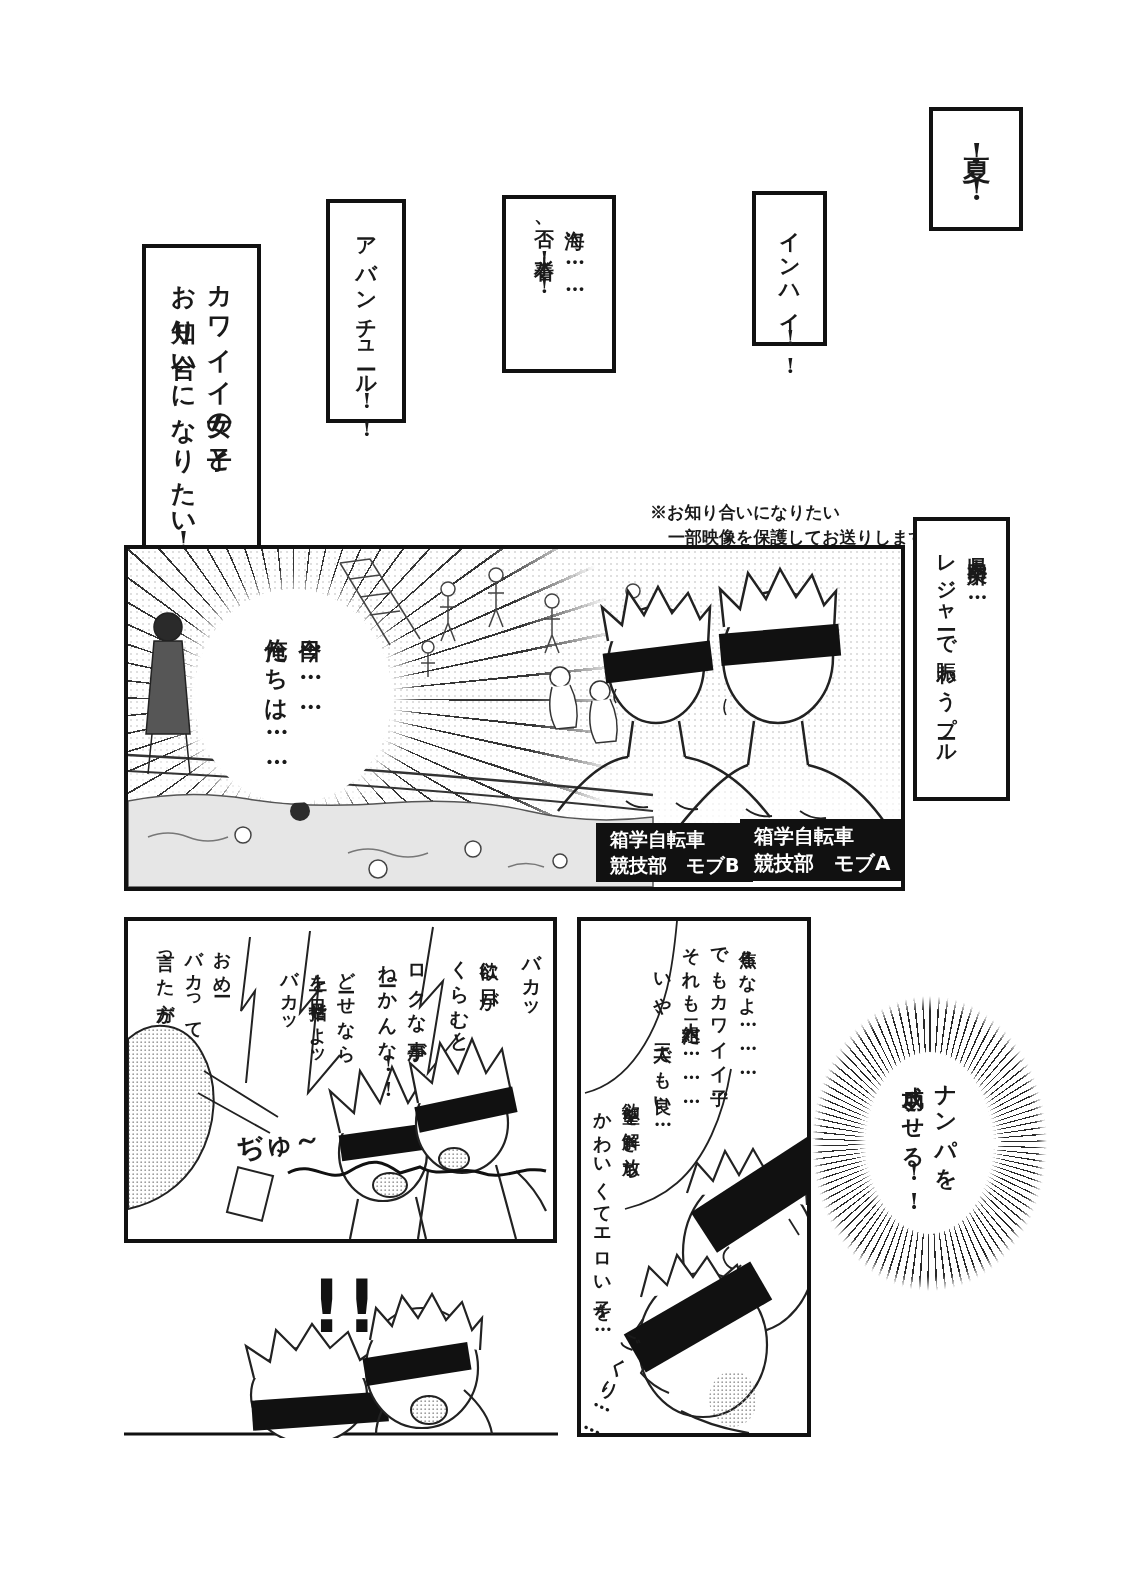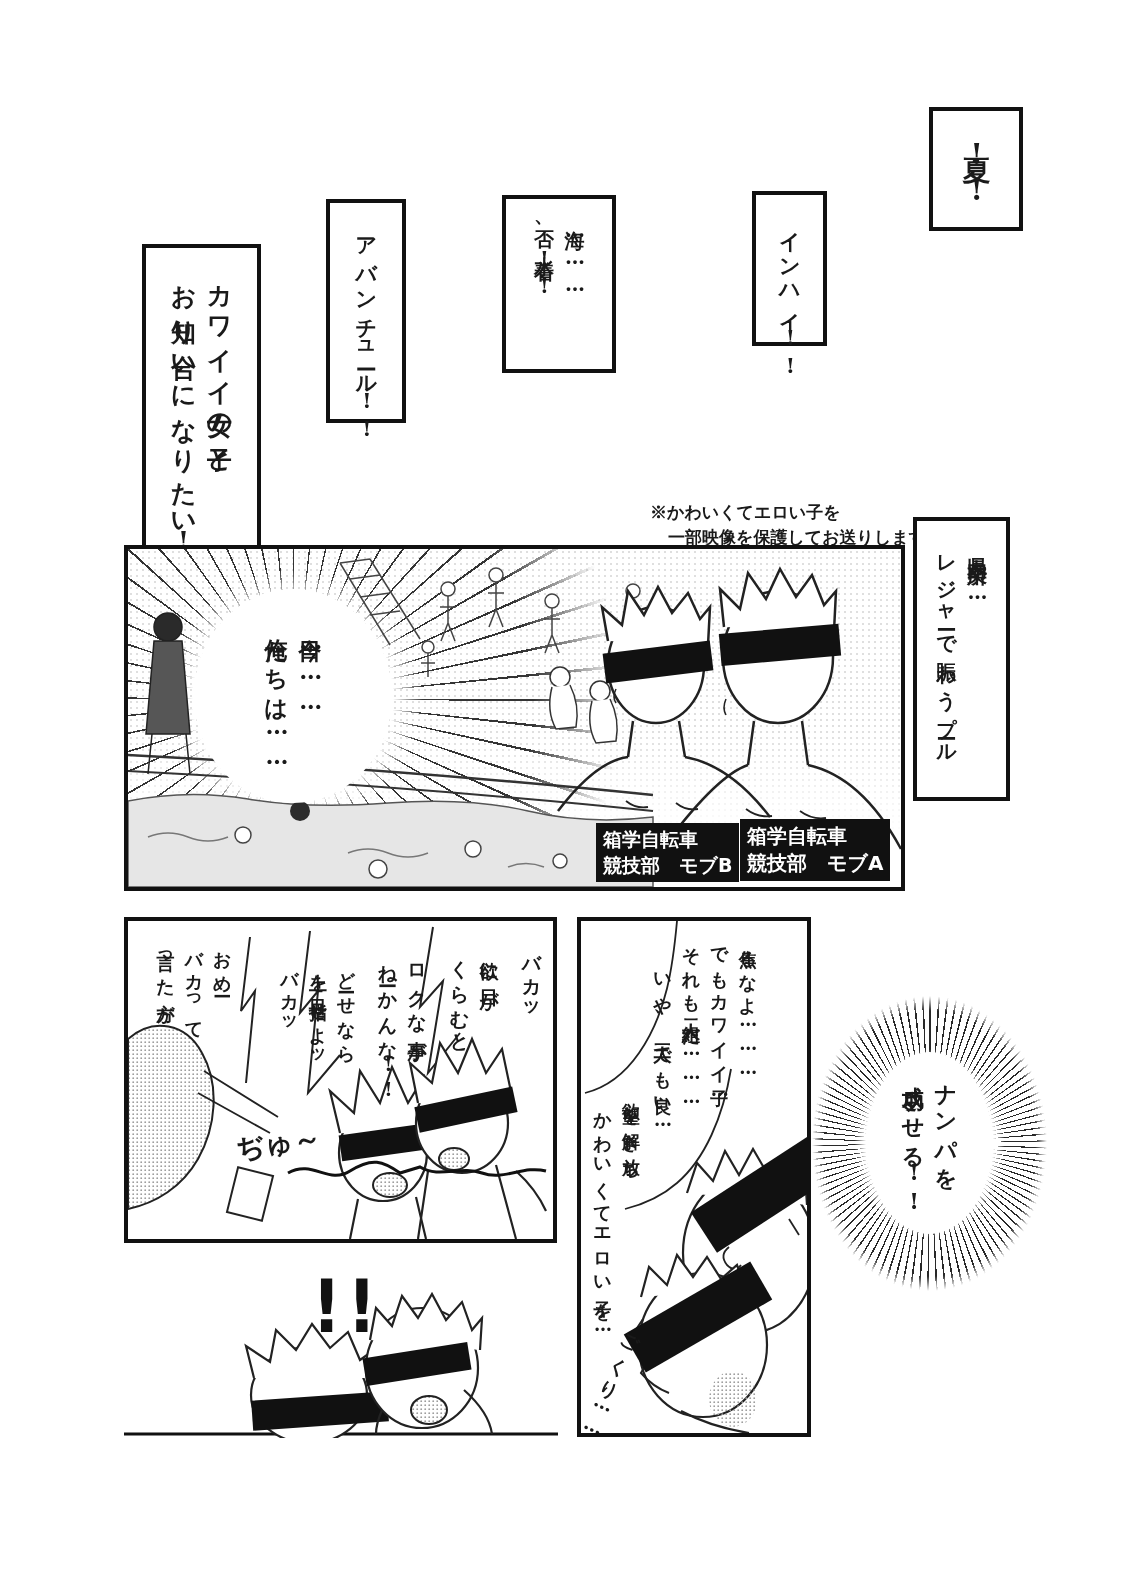--- a/index.html
+++ b/index.html
@@ -23,21 +23,21 @@
     box-sizing:border-box;
   }
   .panel{
     position:absolute;background:#fff;border:4px solid #111;
     box-sizing:border-box;overflow:hidden;
   }
   .abs{position:absolute;}
   .labelbox{
     position:absolute;background:#111;color:#fff;
     font-family:"DejaVu Sans",sans-serif;font-weight:bold;
-    font-size:19px;line-height:1.35;padding:4px 7px;box-sizing:border-box;
+    font-size:19px;line-height:1.35;padding:4px 14px;box-sizing:border-box;
     white-space:nowrap;
   }
   .halftone{
     position:absolute;inset:0;
     background-image:radial-gradient(circle,#b9b9b9 0.8px,transparent 1.1px);
     background-size:6px 6px;opacity:.45;
     -webkit-mask-image:linear-gradient(#000 55%,transparent 85%);
     mask-image:linear-gradient(#000 55%,transparent 85%);
   }
   .speedlines{
@@ -89,21 +89,21 @@
   </div>
 
   <div class="cbox" style="left:142px;top:244px;width:119px;height:320px;padding-top:20px;">
     <div class="vtext" style="font-size:25px;">
       <span>カワイイ女の子と</span>
       <span>お知り合いになりたい!!</span>
     </div>
   </div>
 
   <div class="abs note" style="left:650px;top:500px;">
-    <div>※かわいくてエロい子を</div>
+    <div>※お知り合いになりたい</div>
     <div style="margin-left:18px;">一部映像を保護してお送りします</div>
   </div>
 
   <div class="cbox" style="left:913px;top:517px;width:97px;height:284px;padding-top:20px;">
     <div class="vtext" style="font-size:20px;">
       <span>県内某所……</span>
       <span>レジャーで賑わうプール</span>
     </div>
   </div>
 

